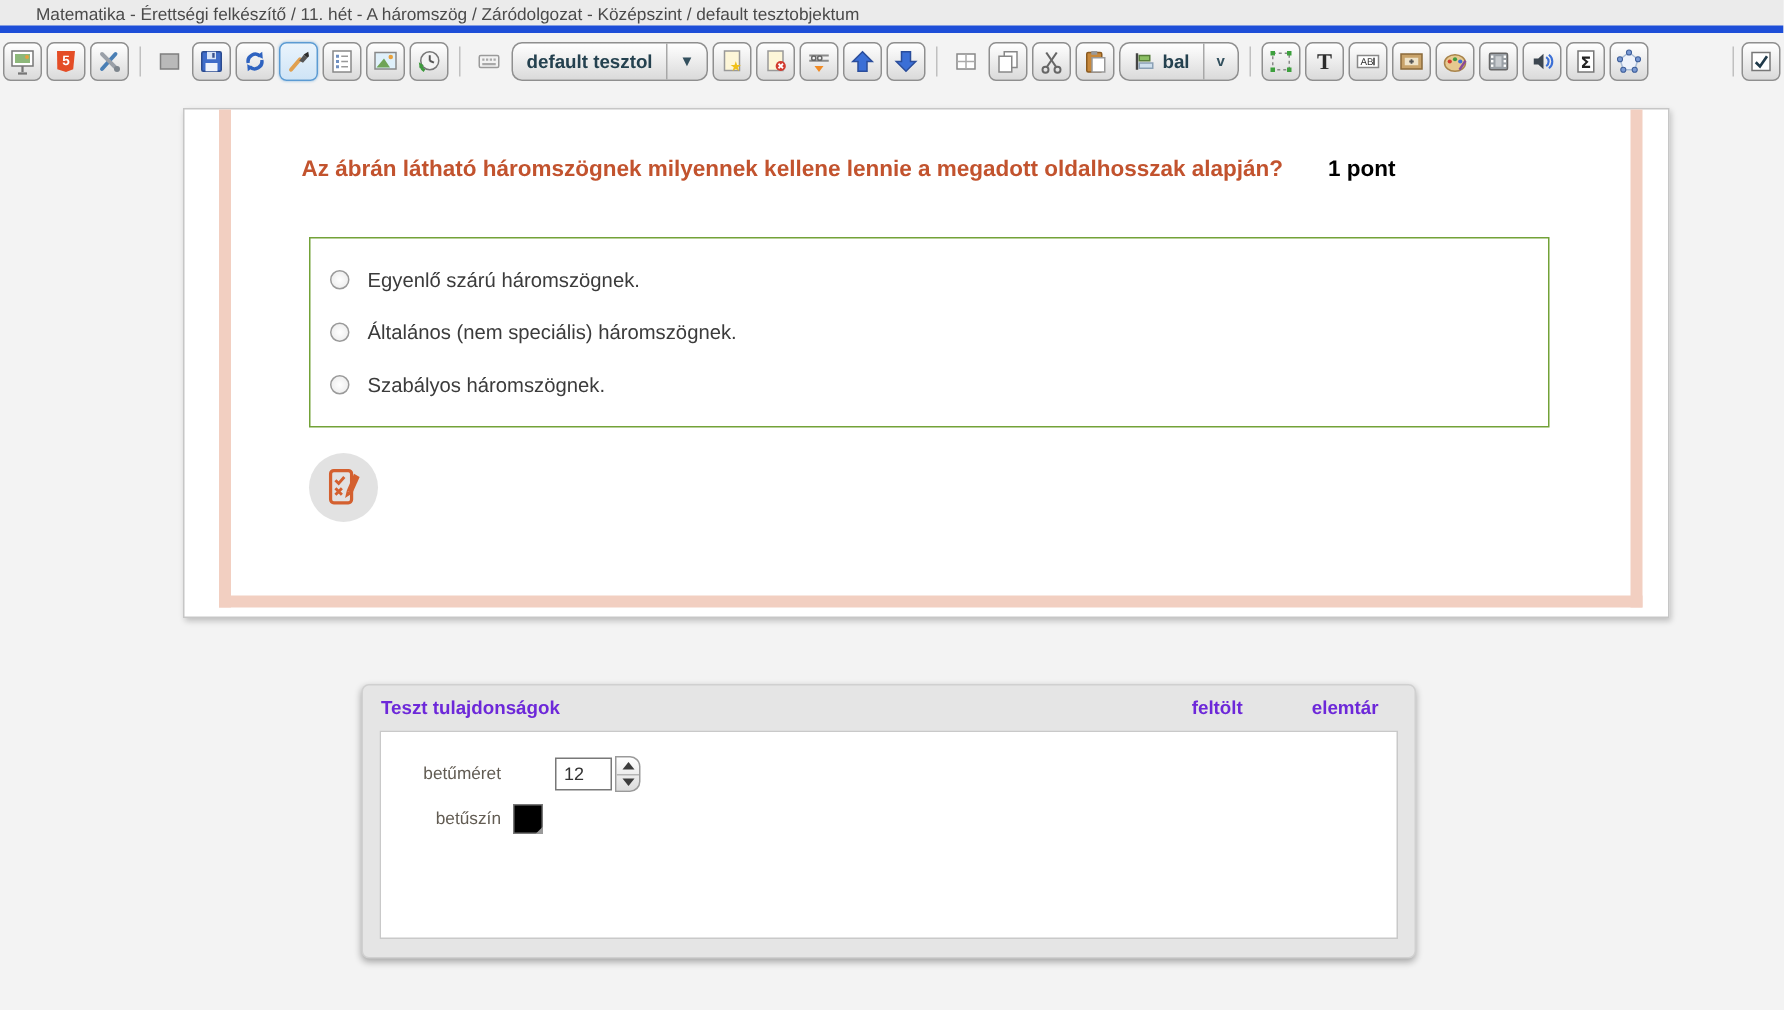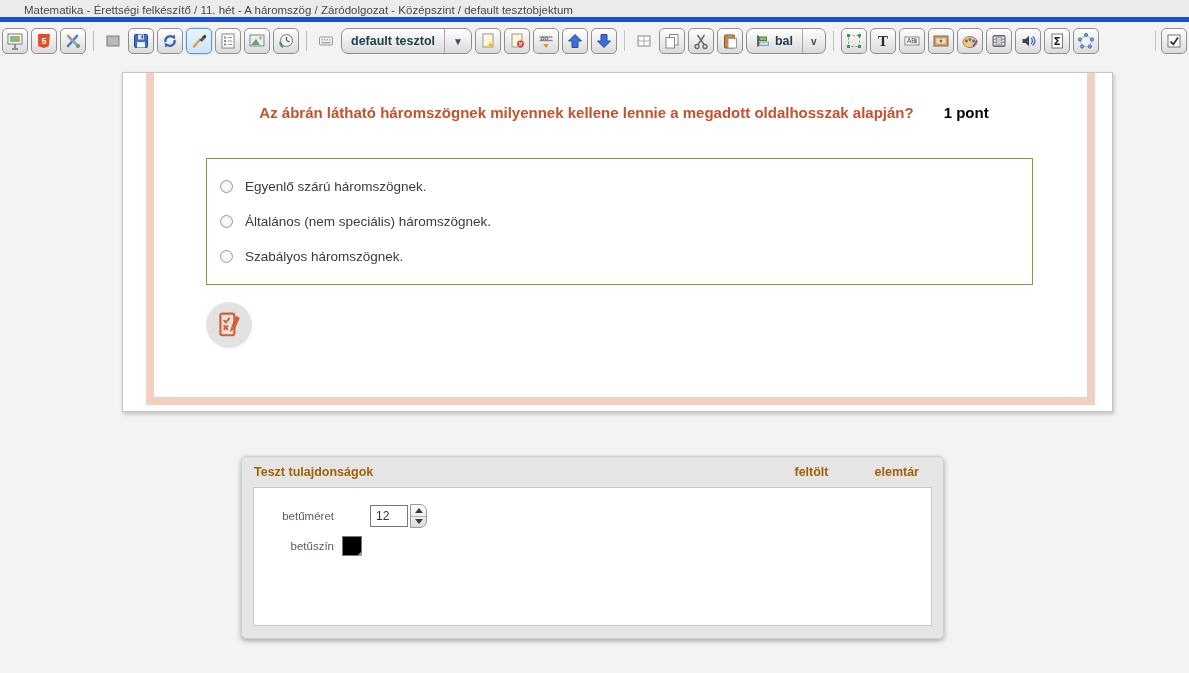--- a/index.html
+++ b/index.html
@@ -24,37 +24,37 @@
   .tdrop .dlabel { padding:0 9px; display:flex; align-items:center; gap:5px; }
   .tdrop .darrow { border-left:1px solid #a8a8a8; align-self:stretch; display:flex; align-items:center;
     padding:0 8px; color:#33505e; font-size:10px; }
   .push-right { margin-left:auto; margin-right:2px; }
 
   
   .page { position:absolute; left:122px; top:72px; width:991px; height:340px; background:#fff;
     border:1px solid #c6c6c6; box-shadow:1px 2px 4px rgba(0,0,0,0.22); }
   .frame { position:absolute; left:23px; right:17px; top:0; bottom:6px;
     border-left:8px solid #f2cfc1; border-right:8px solid #f2cfc1; border-bottom:8px solid #f2cfc1; }
-  .question-row { display:flex; justify-content:center; padding:31px 40px 0 47px; }
+  .question-row { display:flex; justify-content:flex-start; padding:31px 40px 0 47px; }
   .question-title { color:#c2532e; font-weight:bold; font-size:15px; }
   .question-points { color:#000000; font-weight:bold; font-size:15px; white-space:nowrap; margin-left:30px; }
   .options-box { margin:37px 14px 0 52px; width:827px; border:1px solid #73a238; padding:10px 0 10px 13px; background:#fff; }
   .option-row { display:flex; align-items:center; height:35px; }
   .radio { width:13px; height:13px; border:1px solid #9a9a9a; border-radius:50%;
     background:radial-gradient(#ffffff,#e9e9e9); margin-right:12px; position:relative; flex:0 0 auto; }
   .radio.checked::after { content:''; position:absolute; inset:3px; border-radius:50%; background:#4a4a4a; }
   .option-label { font-size:13.5px; color:#3b3b3b; }
   .result-badge { margin:17px 0 0 52px; width:46px; height:46px; border-radius:50%; background:#e2e2e2;
     display:flex; align-items:center; justify-content:center; }
 
   
   .panel { position:absolute; left:241px; top:456px; width:703px; height:183px; background:#e5e5e5;
     border:1px solid #d0d0d0; border-radius:5px; box-shadow:0 2px 5px rgba(0,0,0,0.32); }
   .panel-header { height:30px; display:flex; align-items:center; font-weight:bold; font-size:12.5px;
-    color:#a16207; padding:0 24px 0 12px; }
+    color:#6d28d9; padding:0 24px 0 12px; }
   .panel-title { flex:1; }
   .panel-link { margin-left:46px; }
   .panel-body { margin:0 11px; height:139px; background:#fff; border:1px solid #c9c9c9; padding-top:16px; }
   .prop-row { display:flex; align-items:center; margin-bottom:8px; }
   .prop-label { width:80px; text-align:right; font-size:11.5px; color:#625c53; margin-right:8px; }
   .spin-input { width:38px; height:22px; border:1px solid #787878; font-size:12px; padding-left:5px;
     color:#333; font-family:"Liberation Sans", sans-serif;margin-left:28px; }
   .spinner { width:17px; height:24px; border:1px solid #9a9a9a; border-radius:0 7px 7px 0; margin-left:2px;
     background:linear-gradient(#ffffff,#dcdcdc); display:flex; flex-direction:column; overflow:hidden; }
   .spin-up, .spin-dn { flex:1; display:flex; align-items:center; justify-content:center; }

